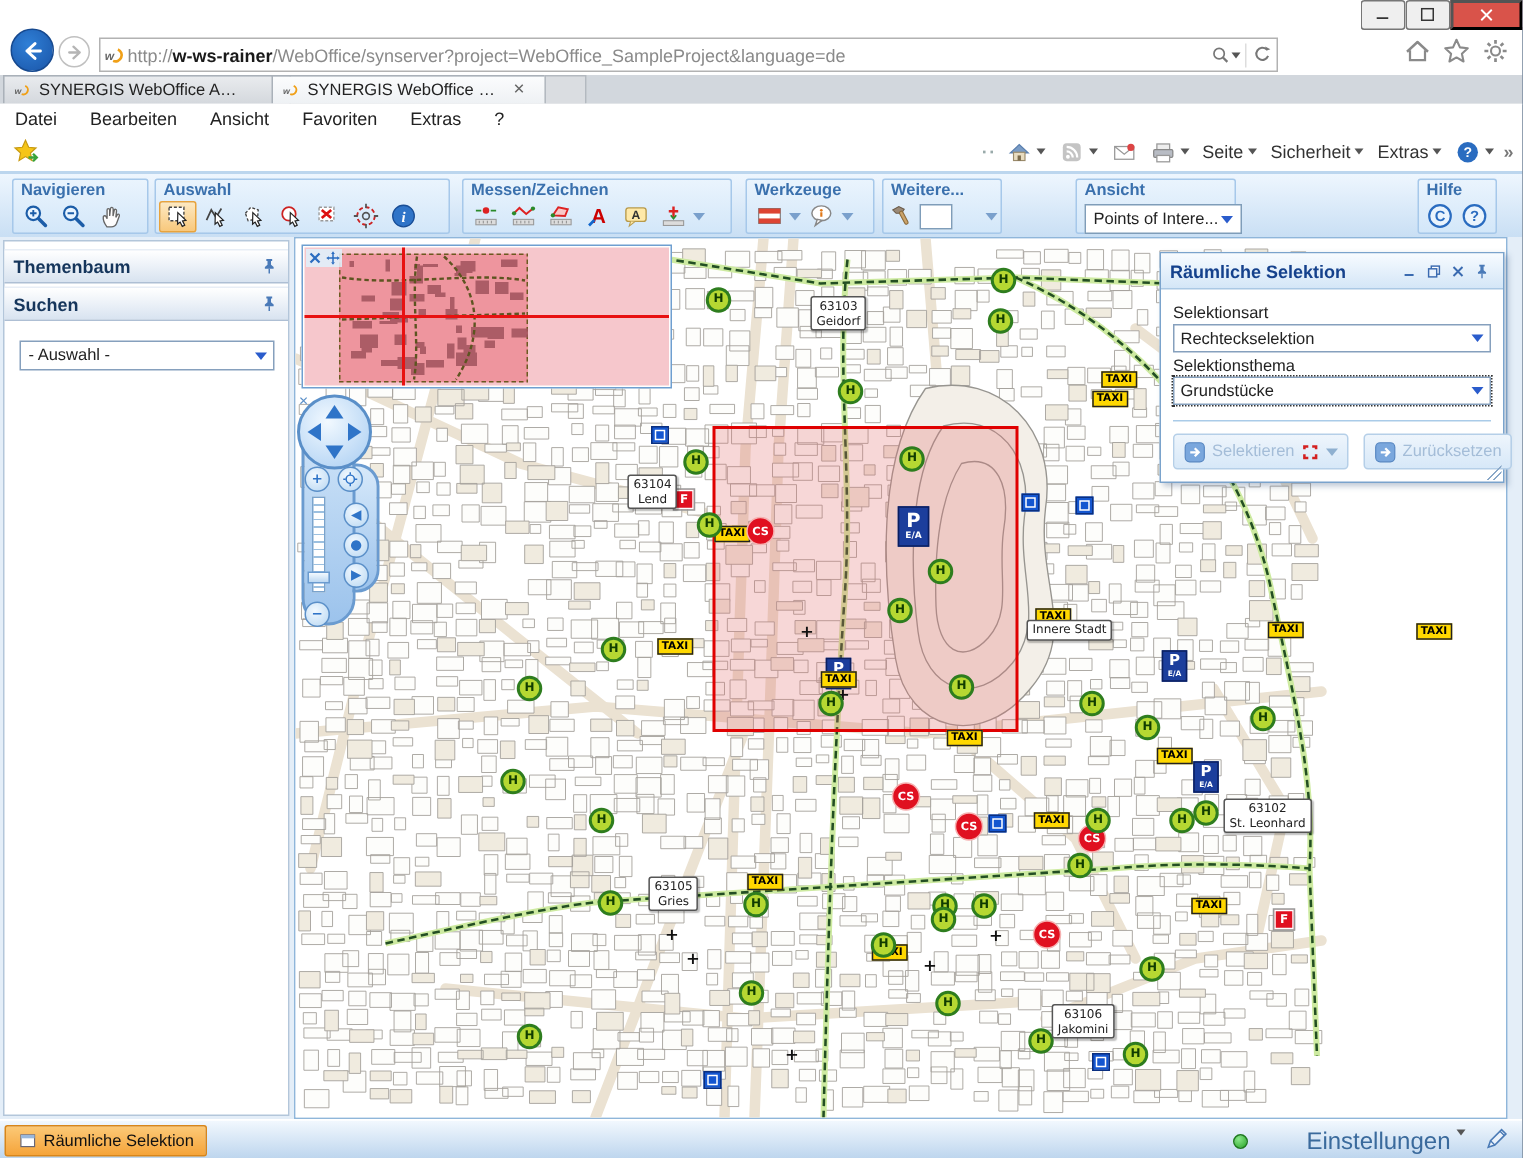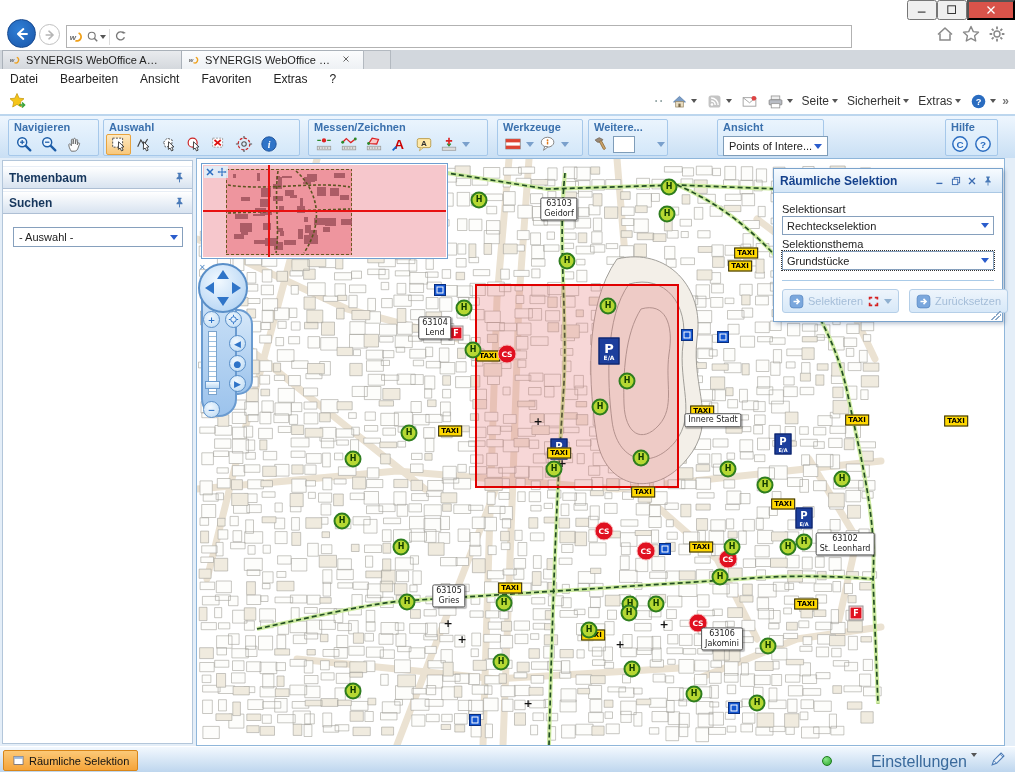--- a/index.html
+++ b/index.html
@@ -205,20 +205,21 @@
         </svg>
       </span>
     </button>
   <div class="abs urlbox">
     <span class="ic">
         <svg width="16" height="16" viewBox="0 0 20 20">
           <text x="1" y="14" font-size="10" font-style="italic" font-weight="bold" fill="#666">w</text>
           <path d="M12,5 a5,5 0 1,1 -4,9.5" fill="none" stroke="#f0a018" stroke-width="2.2"></path>
         </svg>
       </span>
+    <span class="url-text"><span class="u-scheme">http://</span><span class="u-host">w-ws-rainer</span><span class="u-path">/WebOffice/synserver?project=WebOffice_SampleProject&amp;language=de</span></span>
     <span class="ic">
         <svg width="15" height="15" viewBox="0 0 20 20">
           <circle cx="9" cy="9" r="4.6" fill="none" stroke="#777" stroke-width="1.5"></circle>
           <line x1="12.4" y1="12.4" x2="16.3" y2="16.3" stroke="#777" stroke-width="2"></line>
         </svg>
       </span>
     <span class="caret-g"></span>
     <span class="url-sep"></span>
     <span class="ic">
         <svg width="15" height="15" viewBox="0 0 20 20">
@@ -761,21 +762,21 @@
           <div>Innere Stadt</div>
         </div>
         <div class="district" style="left: 648px; top: 385px;">
           <div>63102</div>
           <div>St. Leonhard</div>
         </div>
         <div class="district" style="left: 252px; top: 437px;">
           <div>63105</div>
           <div>Gries</div>
         </div>
-        <div class="district" style="left: 525px; top: 480px; text-align: center;">
+        <div class="district" style="left: 525px; top: 522px; text-align: center;">
           <div>63106</div>
           <div>Jakomini</div>
         </div>
       </div>
 
     <div class="overview">
       <div class="ov-pink"></div>
       <svg class="ov-thumb" id="ovthumb" width="126" height="86">
           <rect x="0" y="0" width="126" height="86" fill="#ee959e" stroke="#6b5a20" stroke-width="2" stroke-dasharray="3,2"></rect>
           <path d="M53,37 h5 v5 h-5 z M58,71 h12 v5 h-12 z M54,62 h4 v5 h-4 z M74,29 h3 v9 h-3 z M27,45 h12 v2 h-12 z M59,21 h9 v6 h-9 z M14,54 h12 v9 h-12 z M78,48 h4 v5 h-4 z M47,27 h10 v5 h-10 z M48,73 h9 v8 h-9 z M39,69 h13 v8 h-13 z M77,13 h8 v2 h-8 z M15,58 h7 v8 h-7 z M35,19 h10 v9 h-10 z M7,5 h3 v4 h-3 z M72,60 h5 v10 h-5 z M28,71 h14 v4 h-14 z M31,4 h3 v8 h-3 z M97,58 h7 v5 h-7 z M29,39 h11 v4 h-11 z M47,15 h9 v5 h-9 z M9,45 h13 v5 h-13 z M51,59 h6 v4 h-6 z M83,66 h9 v9 h-9 z M56,7 h10 v2 h-10 z M81,5 h10 v7 h-10 z M34,42 h12 v4 h-12 z M71,37 h8 v7 h-8 z M108,4 h11 v5 h-11 z M88,49 h12 v7 h-12 z M78,66 h8 v9 h-8 z M50,7 h4 v4 h-4 z M78,8 h11 v5 h-11 z M114,26 h9 v5 h-9 z M15,28 h9 v4 h-9 z M52,8 h4 v9 h-4 z M115,50 h13 v6 h-13 z M64,26 h7 v3 h-7 z M37,54 h8 v7 h-8 z M8,65 h10 v5 h-10 z M99,49 h11 v8 h-11 z M34,30 h8 v8 h-8 z M104,19 h9 v8 h-9 z M79,56 h6 v8 h-6 z M91,18 h9 v9 h-9 z M83,61 h8 v10 h-8 z " fill="#a0525c" opacity="0.85"></path>

